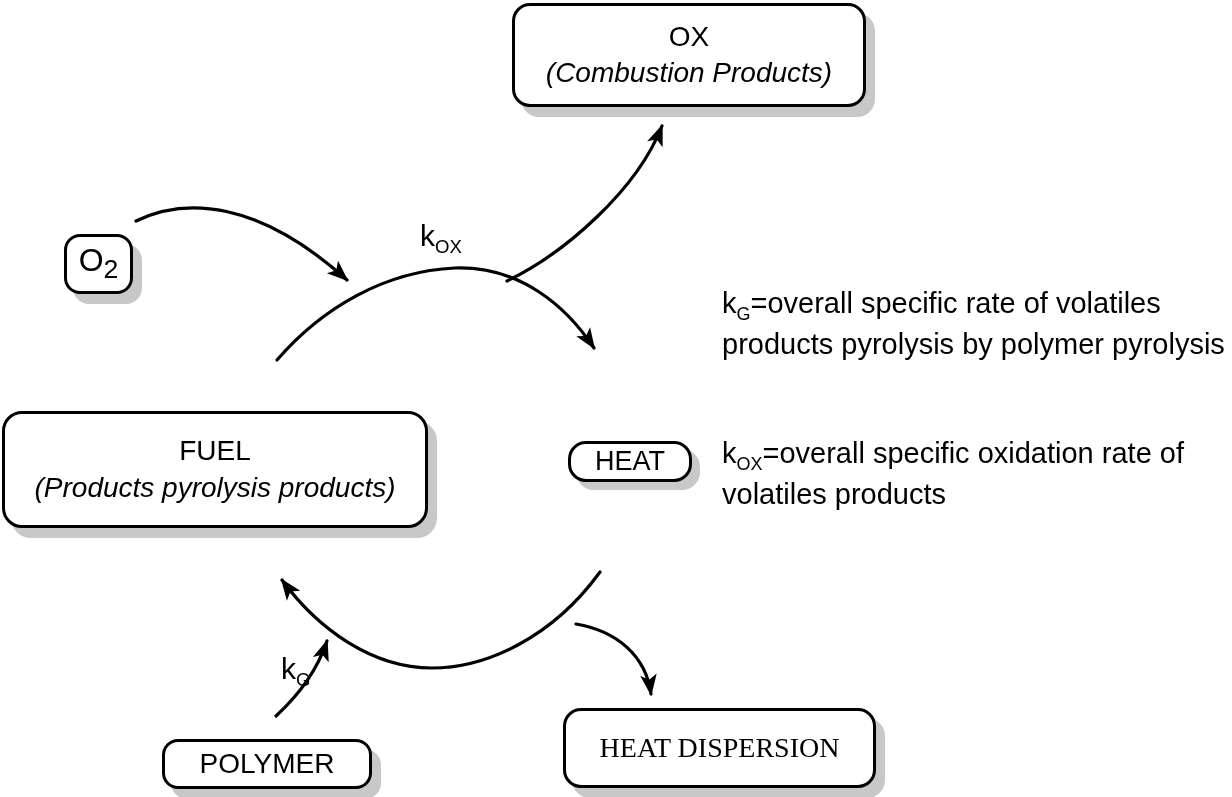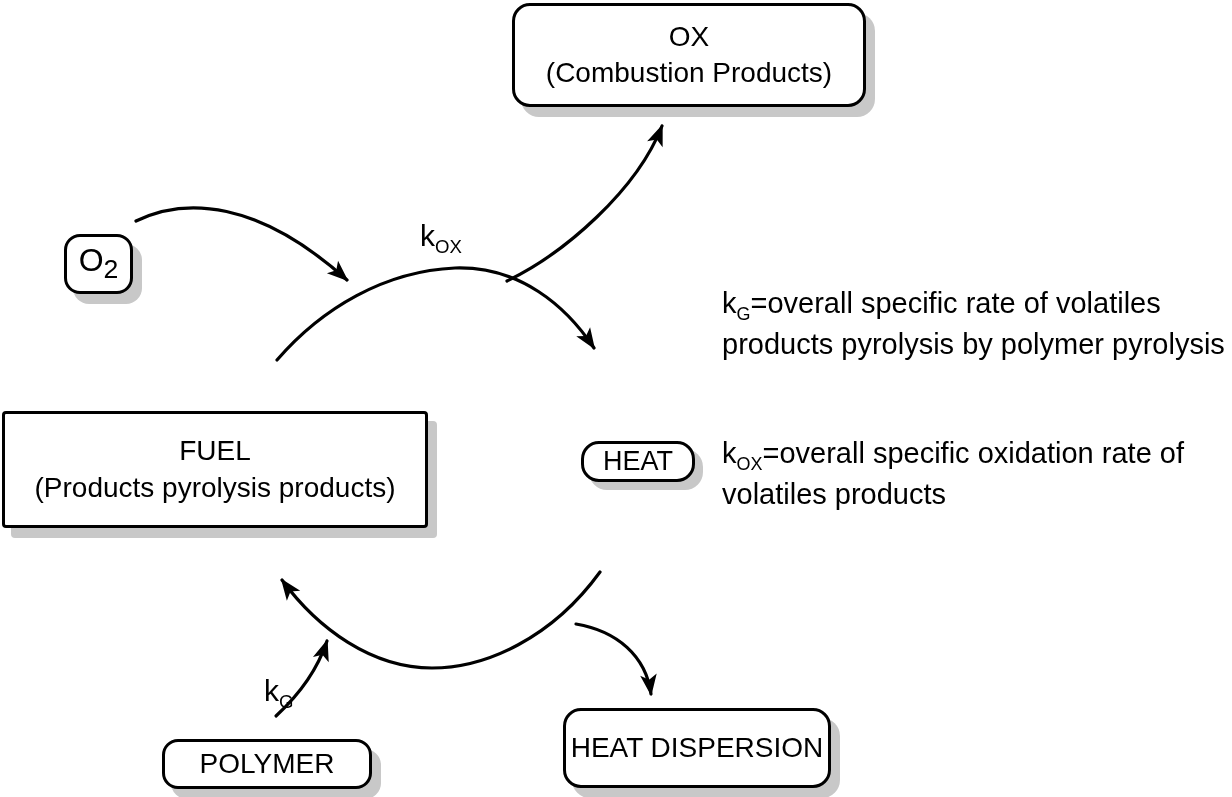--- a/index.html
+++ b/index.html
@@ -34,21 +34,21 @@
     border:3.4px solid var(--stroke);
     box-shadow:9px 10px 0 var(--shadow);
     display:flex;
     flex-direction:column;
     align-items:center;
     justify-content:center;
     text-align:center;
     line-height:1.3;
   }
   .node .l1{font-size:28px;}
-  .node .l2{font-size:28px;}
+  .node .l2{font-size:28px;font-style:italic;}
   .rate-label{
     position:absolute;
     font-size:30px;
   }
   .rate-label sub, .def sub{
     font-size:0.62em;
     line-height:0;
   }
   .def{
     position:absolute;
@@ -85,42 +85,42 @@
 
   <div class="node" style="left:512px; top:3px; width:354px; height:104px; border-radius:18px;">
     <span class="l1">OX</span>
     <span class="l2">(Combustion Products)</span>
   </div>
 
   <div class="node" style="left:64px; top:194px; width:69px; height:60px; border-radius:16px;margin-top:40px;">
     <span class="o2-text"><span>O</span><sub>2</sub></span>
   </div>
 
-  <div class="node" style="left:2px; top:411px; width:426px; height:117px; border-radius:4px;">
+  <div class="node" style="left:2px; top:411px; width:426px; height:117px; border-radius:20px;">
     <span class="l1">FUEL</span>
     <span class="l2">(Products pyrolysis products)</span>
   </div>
 
-  <div class="node" style="left:581px; top:441px; width:114px; height:41px; border-radius:18px; box-shadow:8px 8px 0 var(--shadow);">
+  <div class="node" style="left:568px; top:441px; width:124px; height:41px; border-radius:18px; box-shadow:8px 8px 0 var(--shadow);">
     <span class="l1" style="font-size:27px;">HEAT</span>
   </div>
 
   <div class="node" style="left:162px; top:739px; width:210px; height:50px; border-radius:16px;">
     <span class="l1">POLYMER</span>
   </div>
 
-  <div class="node" style="left:563px; top:708px; width:268px; height:80px; border-radius:18px;">
+  <div class="node" style="left:563px; top:708px; width:313px; height:80px; border-radius:18px;font-family:Liberation Serif, serif;">
     <span class="l1">HEAT DISPERSION</span>
   </div>
 
   <div class="rate-label" style="left:420px; top:219px;">
     <span>k</span><sub>OX</sub>
   </div>
 
-  <div class="rate-label" style="left:264px; top:652px;margin-top:22px;">
+  <div class="rate-label" style="left:281px; top:652px;">
     <span>k</span><sub>G</sub>
   </div>
 
   <div class="def" style="left:722px; top:283px;">
     <span>k</span><sub>G</sub><span>=overall specific rate of volatiles products pyrolysis by polymer pyrolysis</span>
   </div>
 
   <div class="def" style="left:722px; top:433px;">
     <span>k</span><sub>OX</sub><span>=overall specific oxidation rate of volatiles products</span>
   </div>

